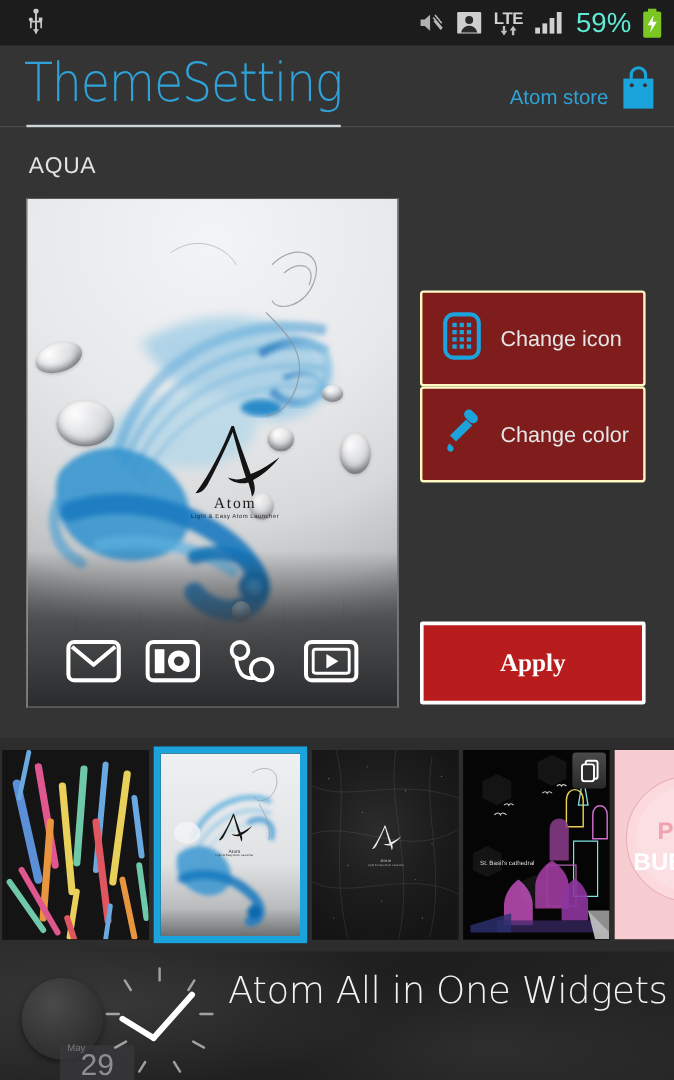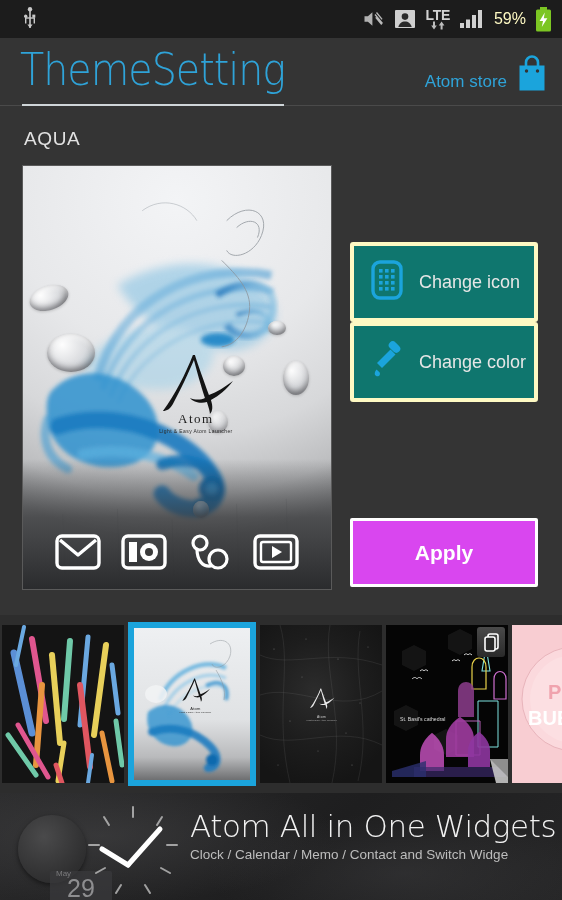--- a/index.html
+++ b/index.html
@@ -86,32 +86,32 @@
   .atomlogo .tag{ font-size:5px; color:#2a2a2a; letter-spacing:.4px; margin-top:1px; }
 
   .dock{
     position:absolute; left:0; bottom:14px; width:100%;
     display:flex; justify-content:space-around; align-items:center; padding:0 22px;
   }
 
   
   .side-btn{
     position:absolute; left:350px; width:188px; height:80px;
-    border:4px solid #fef9c3; border-radius:3px;
-    background:#0f766e;
+    border:2px solid #fef9c3; border-radius:3px;
+    background:#7f1d1d;
     display:flex; align-items:center; padding-left:17px; gap:16px;
   }
   .side-btn .lbl{ color:#e6e6e6; font-size:18px; }
   #btn-change-icon{ top:242px; }
   #btn-change-color{ top:322px; }
 
   .apply-btn{
     position:absolute; left:350px; top:518px; width:188px; height:69px;
-    border:3px solid #ffffff; border-radius:2px; background:#d946ef;
-    display:flex; align-items:center; justify-content:center;
+    border:3px solid #ffffff; border-radius:2px; background:#b91c1c;
+    display:flex; align-items:center; justify-content:center;font-family:Liberation Serif, serif;
   }
   .apply-btn .lbl{ color:#ffffff; font-size:21px; font-weight:bold; }
 
   
   .strip{
     position:absolute; left:0; top:615px; width:562px; height:178px;
     background:#2d2d2d; display:flex; align-items:center; gap:0; padding-left:2px;
   }
   .thumb{
     position:relative; width:122px; height:158px; margin-right:4px; flex:0 0 auto;
@@ -209,21 +209,21 @@
       <span>
         <svg class="icoimg" width="26" height="20" viewBox="0 0 26 20">
           <g fill="#d0d0d0">
             <rect x="1" y="14" width="4" height="5"></rect>
             <rect x="7" y="10.5" width="4" height="8.5"></rect>
             <rect x="13" y="6" width="4" height="13"></rect>
             <rect x="19" y="1" width="4" height="18"></rect>
           </g>
         </svg>
       </span>
-      <span style="color:#fef9c3;font-size:16px;">59%</span>
+      <span style="color:#5eead4;font-size:23px;">59%</span>
       <span>
         <svg class="icoimg" width="17" height="25" viewBox="0 0 17 25">
           <rect x="5" y="0" width="7" height="3" fill="#7cc623"></rect>
           <rect x="1" y="2.5" width="15" height="22" fill="#7cc623" rx="1.5"></rect>
           <path d="M9.8 5.5L4.6 14h3.4l-1.2 6 5.6-8.8H8.8z" fill="#ffffff"></path>
         </svg>
       </span>
     </div>
   </div>
 
@@ -586,17 +586,16 @@
         </g>
         <g stroke="#ffffff" stroke-width="5" stroke-linecap="round" fill="none">
           <path d="M24 48 L50 64"></path>
           <path d="M50 64 L82 28"></path>
         </g>
       </svg>
     </div>
 
     <div class="ad-text">
       <div class="ad-title">Atom All in One Widgets</div>
-      <div class="ad-sub">Clock / Calendar / Memo / Contact and Switch Widge</div>
     </div>
   </div>
 
 </div>
 
 </body></html>

